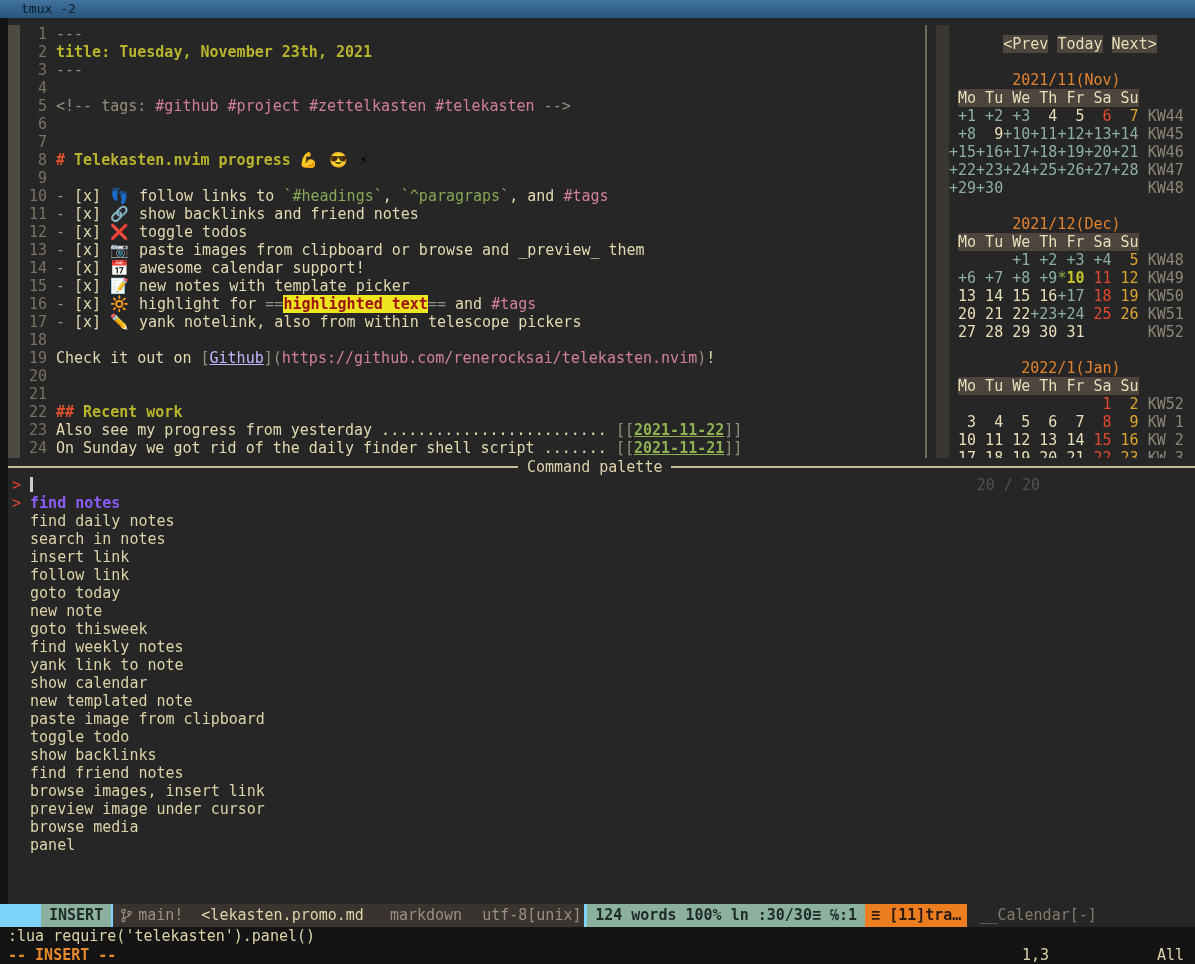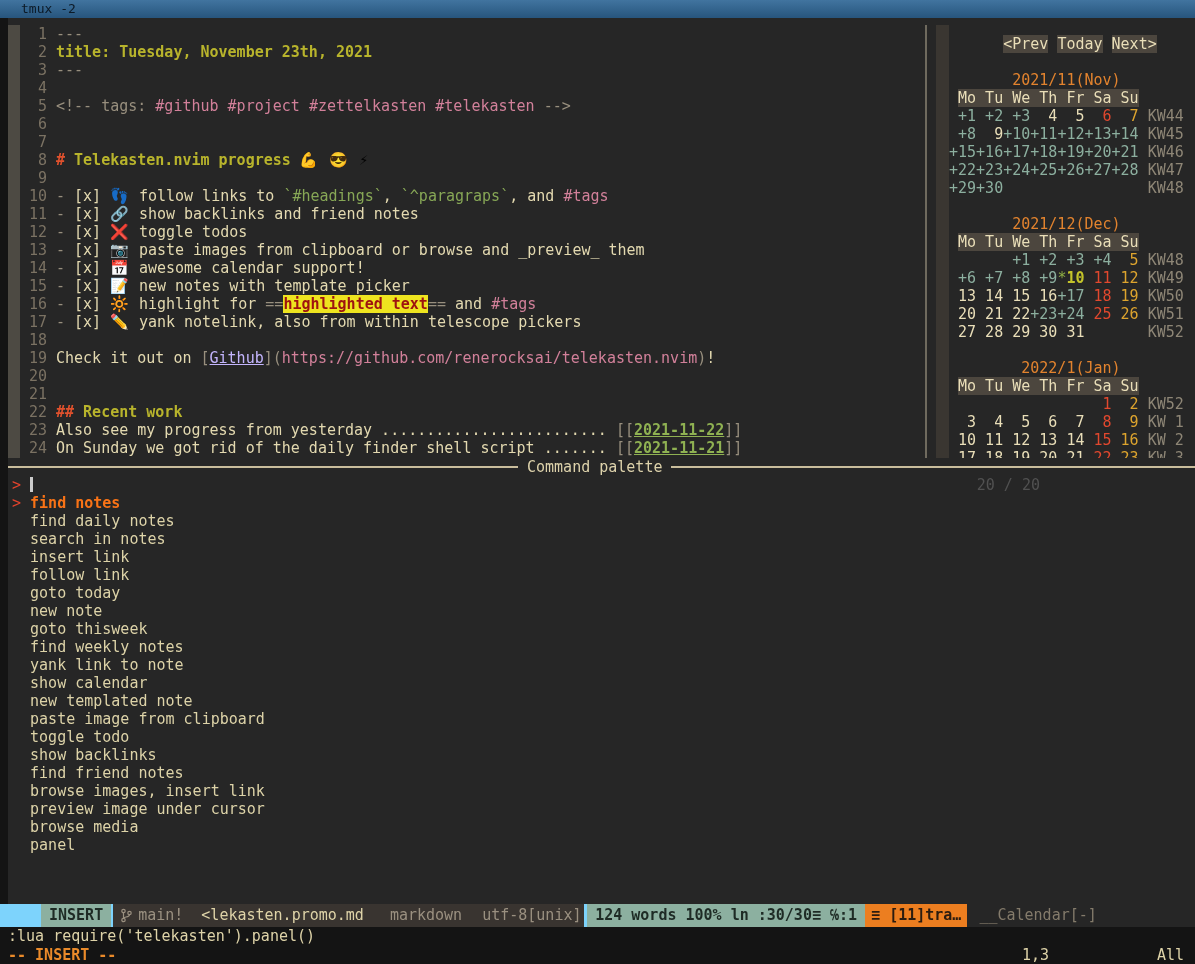--- a/index.html
+++ b/index.html
@@ -51,21 +51,21 @@
   .psep .l1{width:510px;height:0;border-top:2px solid #c9bd9c;}
   .psep .lbl{padding:0 9px;}
   .psep .l2{flex:1;height:0;border-top:2px solid #c9bd9c;}
   .palette{position:absolute;left:8px;top:476px;width:1187px;height:428px;background:#262626;overflow:hidden;}
   .prow{position:relative;white-space:pre;height:18px;padding-left:4px;}
   .pmark{color:#e2432c;}
   .cursor{display:inline-block;width:3px;height:15px;background:#cccccc;vertical-align:-2px;}
   .pcount{position:absolute;right:155px;top:0;color:#515151;}
   .pitem{white-space:pre;height:18px;padding-left:4px;color:#ddd3a8;}
   .smark{color:#e2432c;}
-  .pitem.sel .itext{color:#f97316;font-weight:bold;}
+  .pitem.sel .itext{color:#8b5cf6;font-weight:bold;}
 
   
   .statusline{position:absolute;left:0;top:904px;width:1195px;height:23px;background:#7dd3fc;
               display:flex;align-items:stretch;line-height:23px;white-space:pre;padding-left:33px;}
   .sl-spacer{width:8px;}
   .sl-mode{background:#8cb0a0;color:#1e2b25;font-weight:bold;padding:0 8px;}
   .sl-mid{background:#393430;color:#9a9080;width:471px;margin-left:2px;display:flex;overflow:hidden;}
   .sl-branch-icon{margin-left:8px;display:flex;align-items:center;}
   .sl-branch{margin-left:6px;}
   .sl-file{margin-left:18px;color:#ded3a8;}

